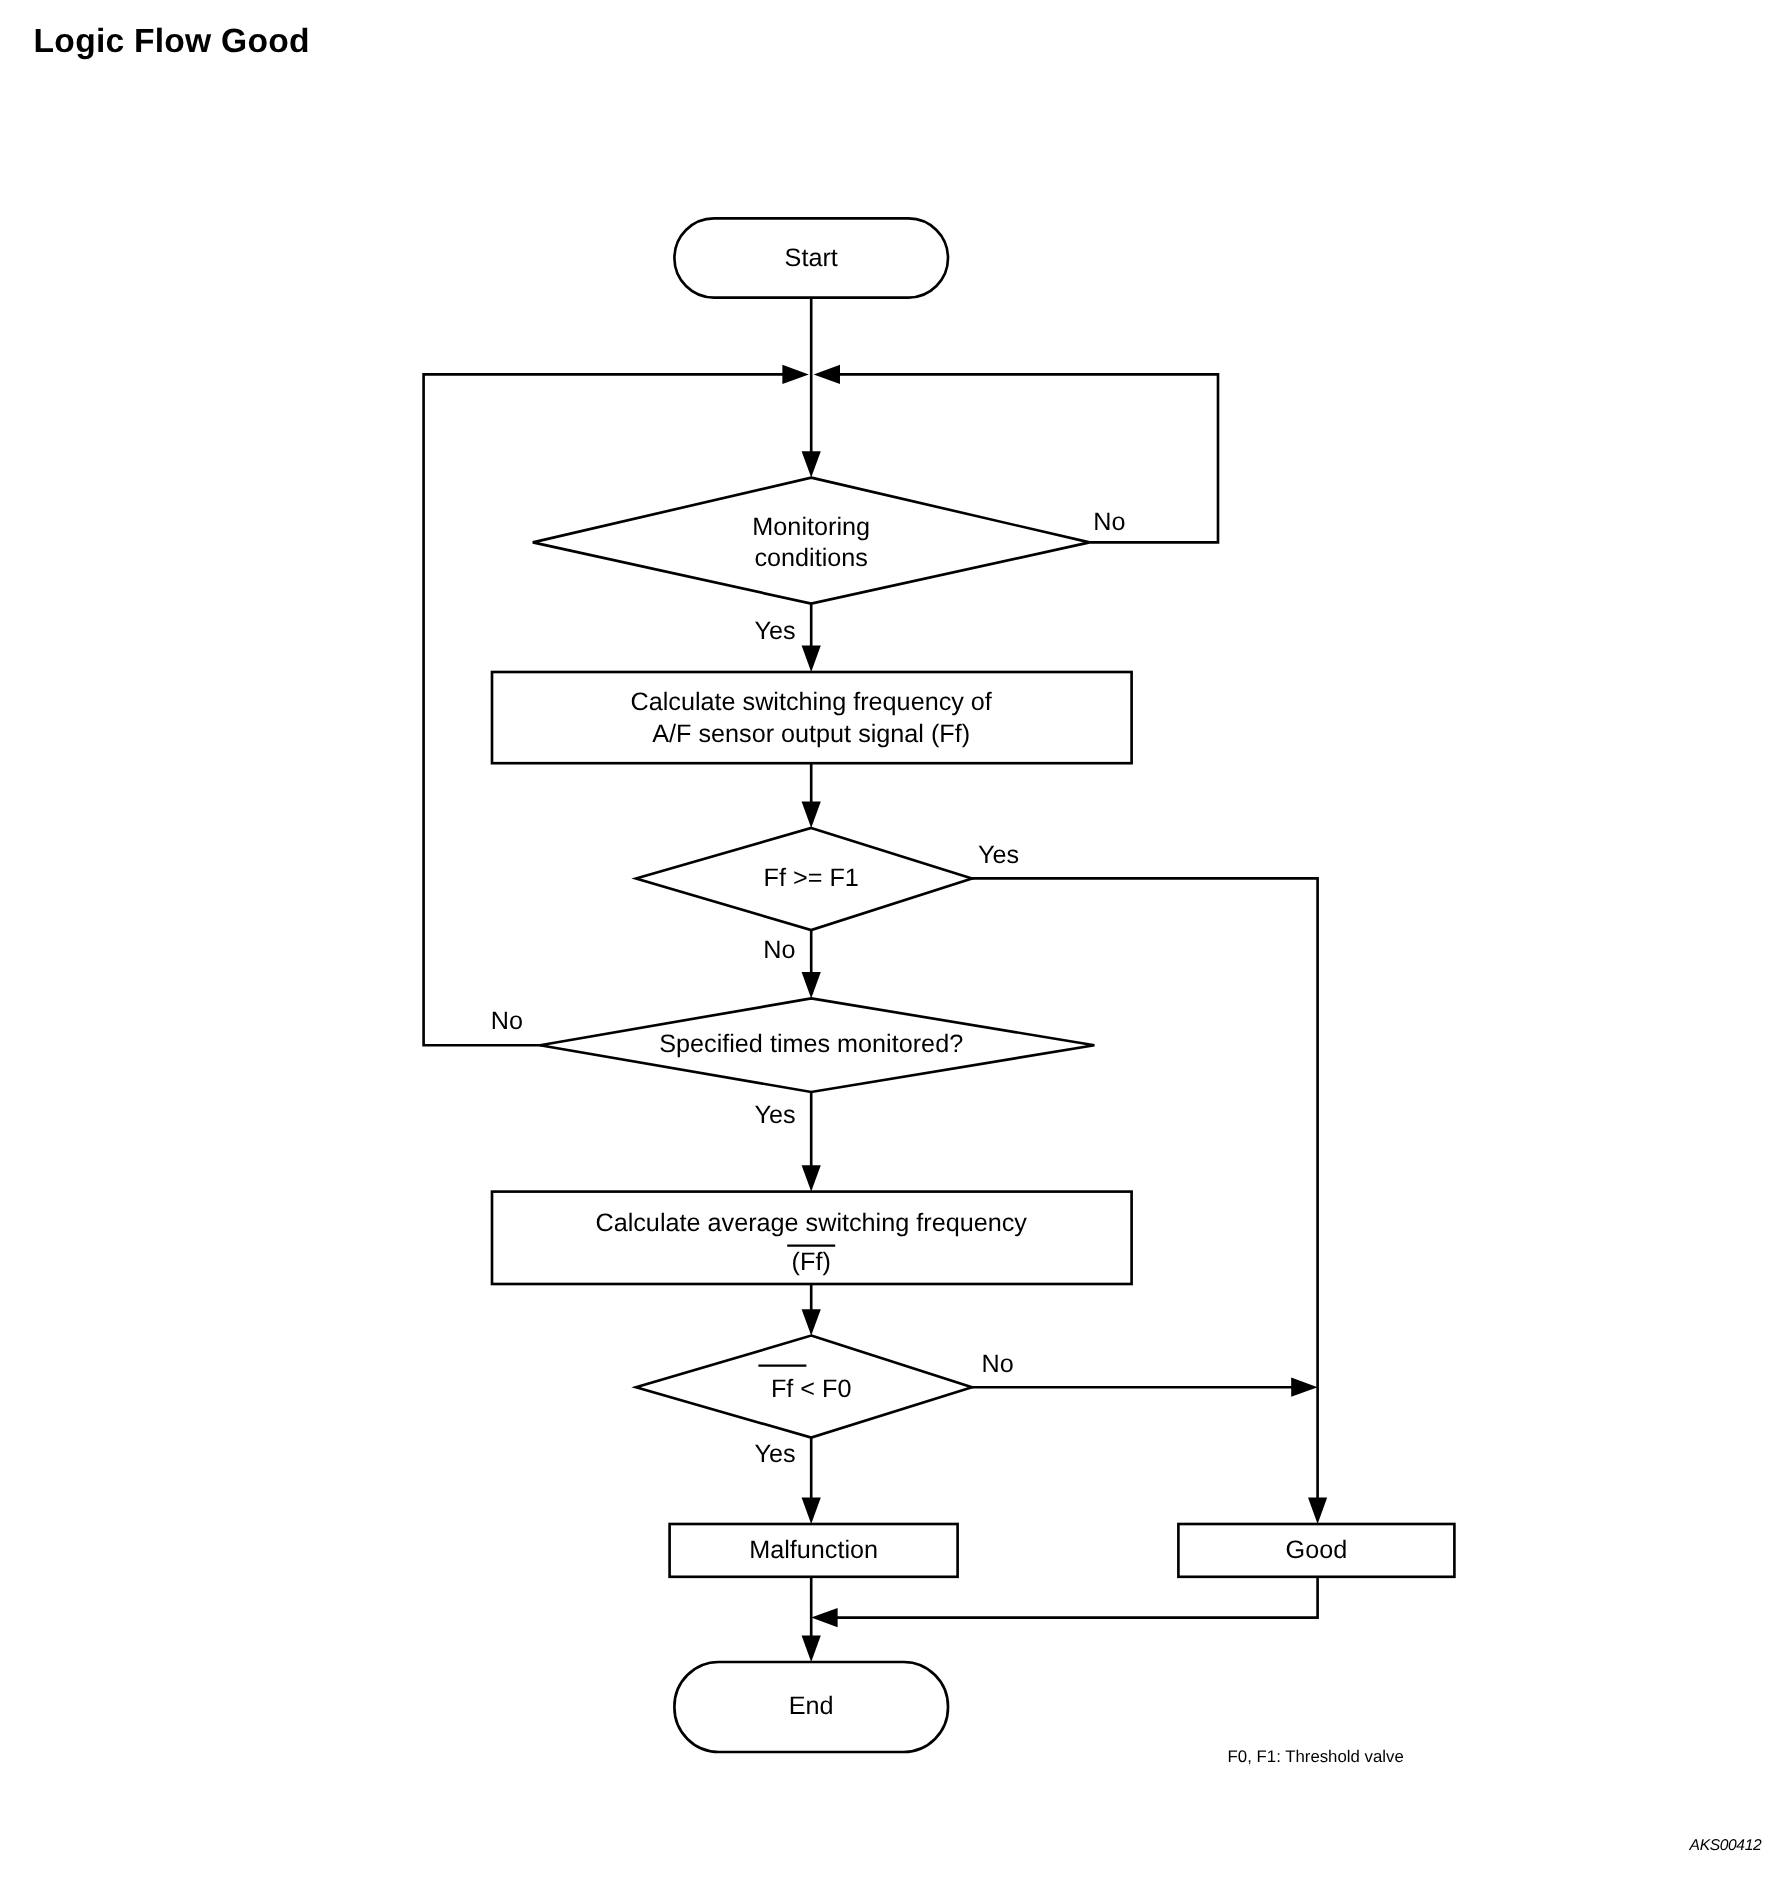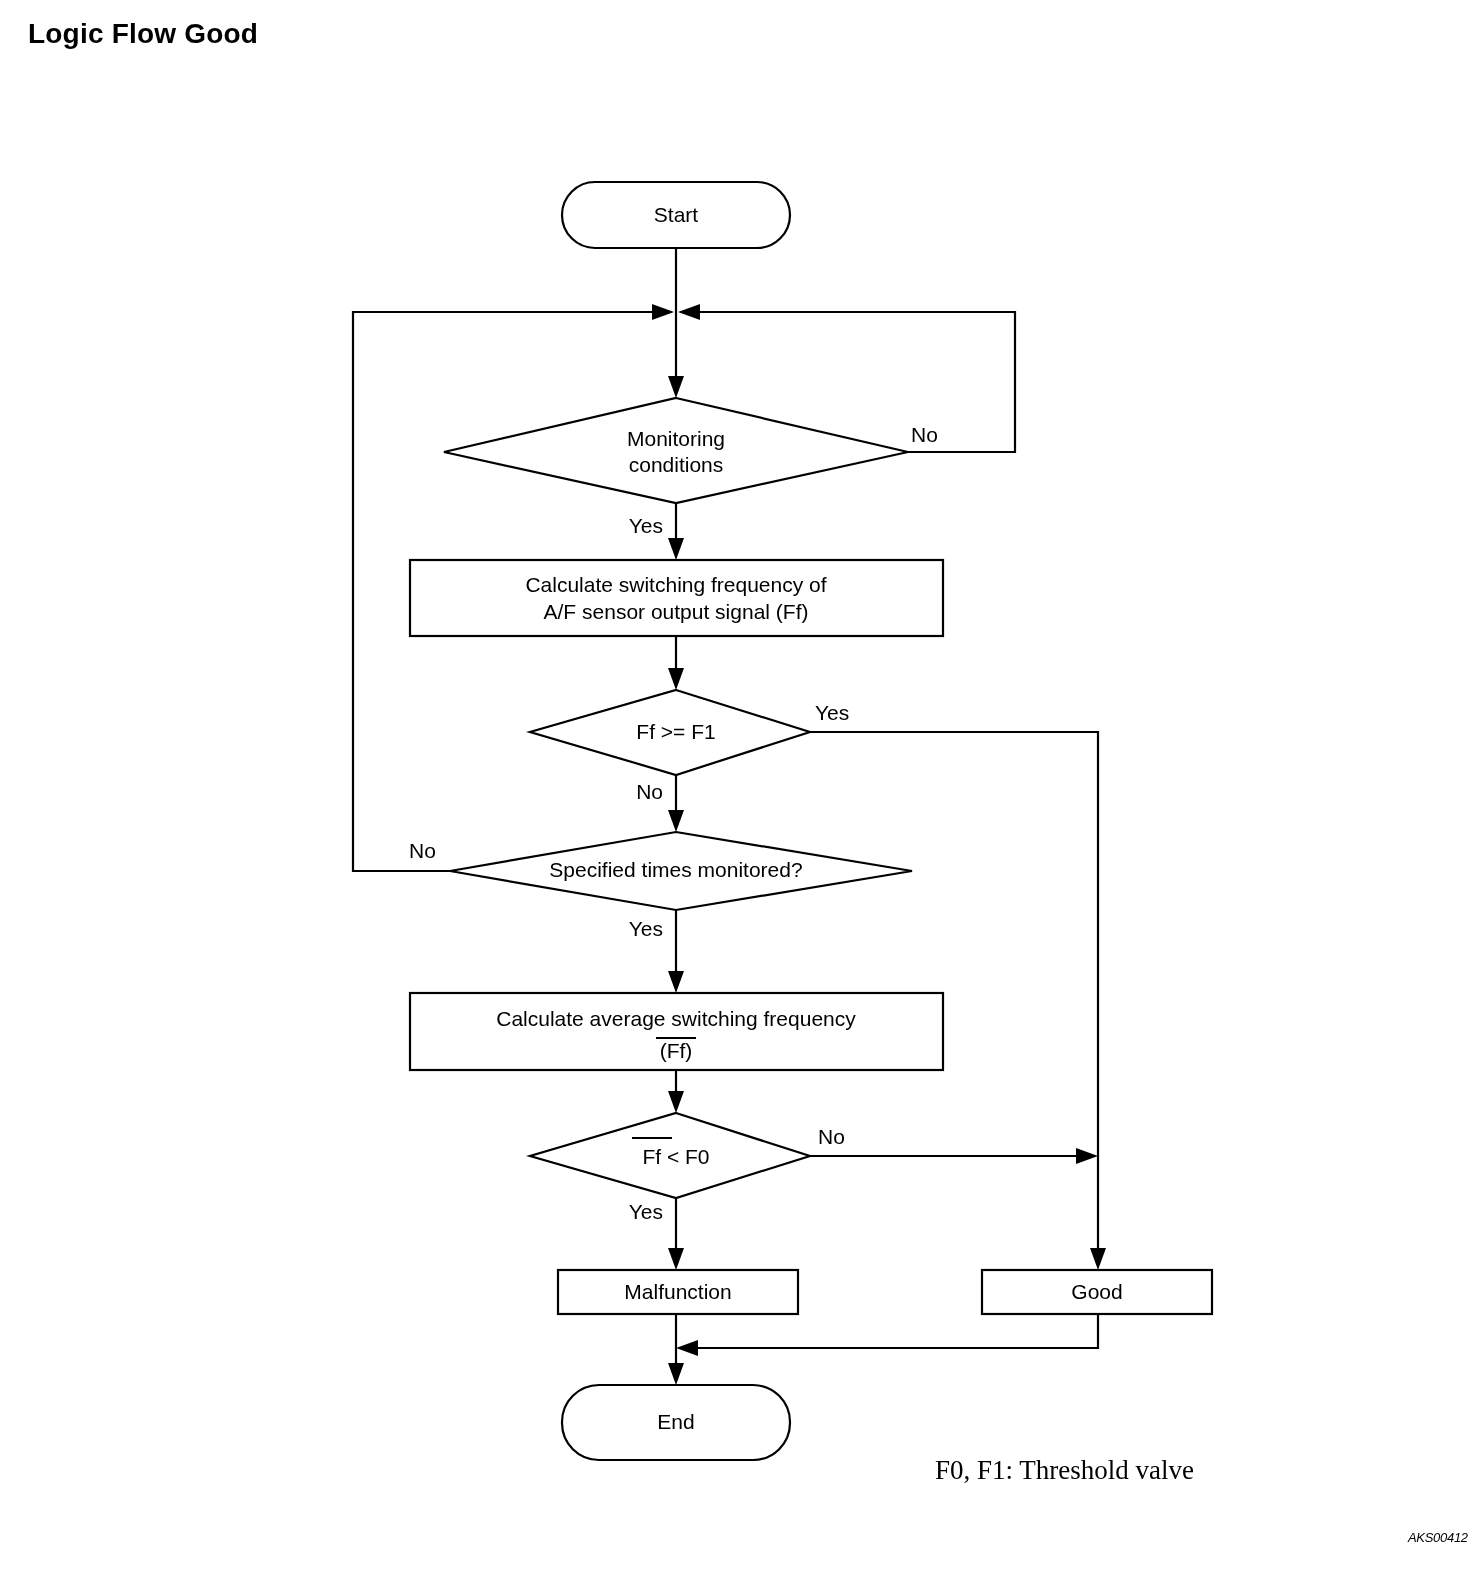--- a/index.html
+++ b/index.html
@@ -55,25 +55,24 @@
     font-size: 21px;
     fill: #000000;
     dominant-baseline: middle;
   }
   .overbar {
     stroke: #000000;
     stroke-width: 2;
   }
   #footer-note {
     position: absolute;
-    left: 935px;
+    left: 1023px;
     top: 1455px;
-    font-size: 27px;
+    font-size: 14px;
     white-space: nowrap;
-    font-family: Liberation Serif, serif;
   }
   #ref-code {
     position: absolute;
     left: 1408px;
     top: 1530px;
     font-size: 13px;
     font-weight: normal;
     font-style: italic;
     letter-spacing: -0.3px;
     white-space: nowrap;

